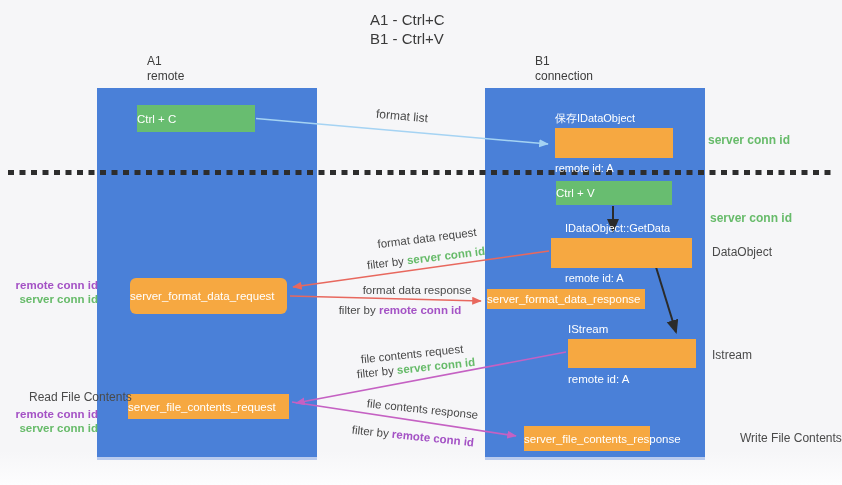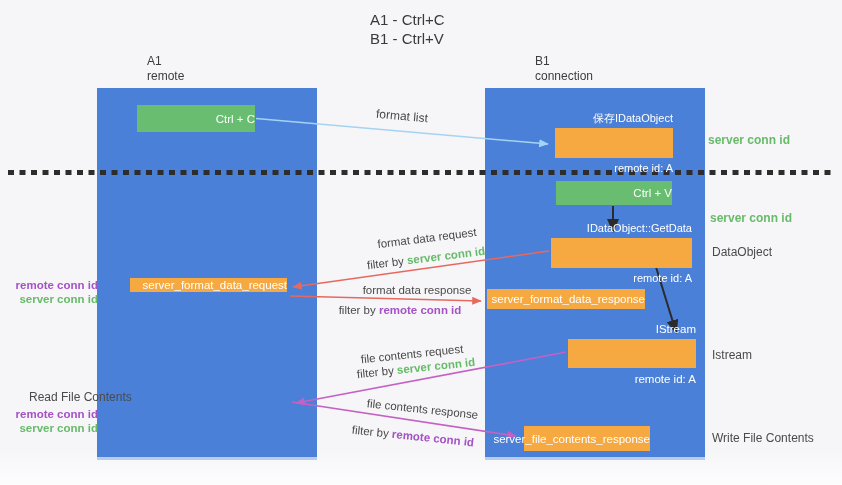--- a/index.html
+++ b/index.html
@@ -9,21 +9,21 @@
     background:linear-gradient(#f6f6f8 0%,#f6f6f8 93%,#fdfdfe 100%);
   }
   .abs{position:absolute;}
   .title{left:370px;top:10px;font-size:15px;line-height:19px;color:#3a3a3a;}
   .col-header{font-size:12px;line-height:15px;color:#3c3c3c;text-align:left;width:120px;top:54px;}
   .column{
     top:88px;width:220px;height:369px;background:#4a80d8;
     border-bottom:3px solid #b9cbee;
   }
   .node{
-    display:flex;flex-direction:column;align-items:flex-end;justify-content:center;
+    display:flex;flex-direction:column;align-items:flex-start;justify-content:center;
     color:#fff;font-size:11.5px;line-height:14px;text-align:center;z-index:3;
   }
   .green{background:#68bd70;}
   .orange{background:#f6a841;gap:36px;}
   .flow-label{font-size:11.5px;color:#4a4a4a;text-align:center;z-index:3;white-space:nowrap;}
   .side-label{font-size:12px;color:#4a4a4a;z-index:3;white-space:nowrap;}
   .bold-green{color:#67bb6a;font-weight:700;}
   .bold-purple{color:#a452c5;font-weight:700;}
   .left-stack{width:98px;text-align:right;font-size:11.5px;line-height:14px;font-weight:700;z-index:3;}
   svg.overlay{position:absolute;left:0;top:0;z-index:2;pointer-events:none;}
@@ -71,22 +71,25 @@
     <line x1="549" y1="251" x2="293" y2="287" stroke="#e8685e" stroke-width="1.6" marker-end="url(#mRed)"></line>
     <line x1="290" y1="296" x2="481" y2="301" stroke="#e8685e" stroke-width="1.6" marker-end="url(#mRed)"></line>
     <line x1="656" y1="267" x2="676" y2="332" stroke="#2b2b2b" stroke-width="2" marker-end="url(#mBlk)"></line>
     <line x1="566" y1="352" x2="296" y2="403" stroke="#c561c3" stroke-width="1.6" marker-end="url(#mMag)"></line>
     <line x1="292" y1="402" x2="516" y2="436" stroke="#c561c3" stroke-width="1.6" marker-end="url(#mMag)"></line>
   </svg>
 
   <div class="abs node green" style="left:137px;top:105px;width:118px;height:27px;">
     <div>Ctrl + C</div>
   </div>
-  <div class="abs node orange" style="left:130px;top:278px;width:157px;height:14px;">
+  <div class="abs node orange" style="left:130px;top:278px;width:157px;height:36px;border-radius:6px;">
     <div>server_format_data_request</div>
+  </div>
+  <div class="abs node orange" style="left:128px;top:394px;width:161px;height:25px;">
+    <div>server_file_contents_request</div>
   </div>
 
   <div class="abs node orange" style="left:555px;top:128px;width:118px;height:30px;font-size:11px;">
     <div>保存IDataObject</div>
     <div>remote id: A</div>
   </div>
   <div class="abs node green" style="left:556px;top:181px;width:116px;height:24px;">
     <div>Ctrl + V</div>
   </div>
   <div class="abs node orange" style="left:551px;top:238px;width:127px;height:30px;font-size:11px;padding-left:14px;">
@@ -121,21 +124,21 @@
   </div>
   <div class="abs flow-label" style="left:350px;top:403px;width:145px;transform:rotate(6deg);">file contents response</div>
   <div class="abs flow-label" style="left:343px;top:430px;width:140px;transform:rotate(6deg);">
     <span>filter by </span><span class="bold-purple">remote conn id</span>
   </div>
 
   <div class="abs side-label bold-green" style="left:708px;top:133px;">server conn id</div>
   <div class="abs side-label bold-green" style="left:710px;top:211px;">server conn id</div>
   <div class="abs side-label" style="left:712px;top:245px;">DataObject</div>
   <div class="abs side-label" style="left:712px;top:348px;">Istream</div>
-  <div class="abs side-label" style="left:712px;top:431px;">Write File Contents</div>
+  <div class="abs side-label" style="left:740px;top:431px;">Write File Contents</div>
 
   <div class="abs left-stack" style="left:0px;top:278px;">
     <div class="bold-purple">remote conn id</div>
     <div class="bold-green">server conn id</div>
   </div>
   <div class="abs side-label" style="left:0px;top:390px;width:100px;text-align:right;padding-left:29px;">Read File Contents</div>
   <div class="abs left-stack" style="left:0px;top:407px;">
     <div class="bold-purple">remote conn id</div>
     <div class="bold-green">server conn id</div>
   </div>

